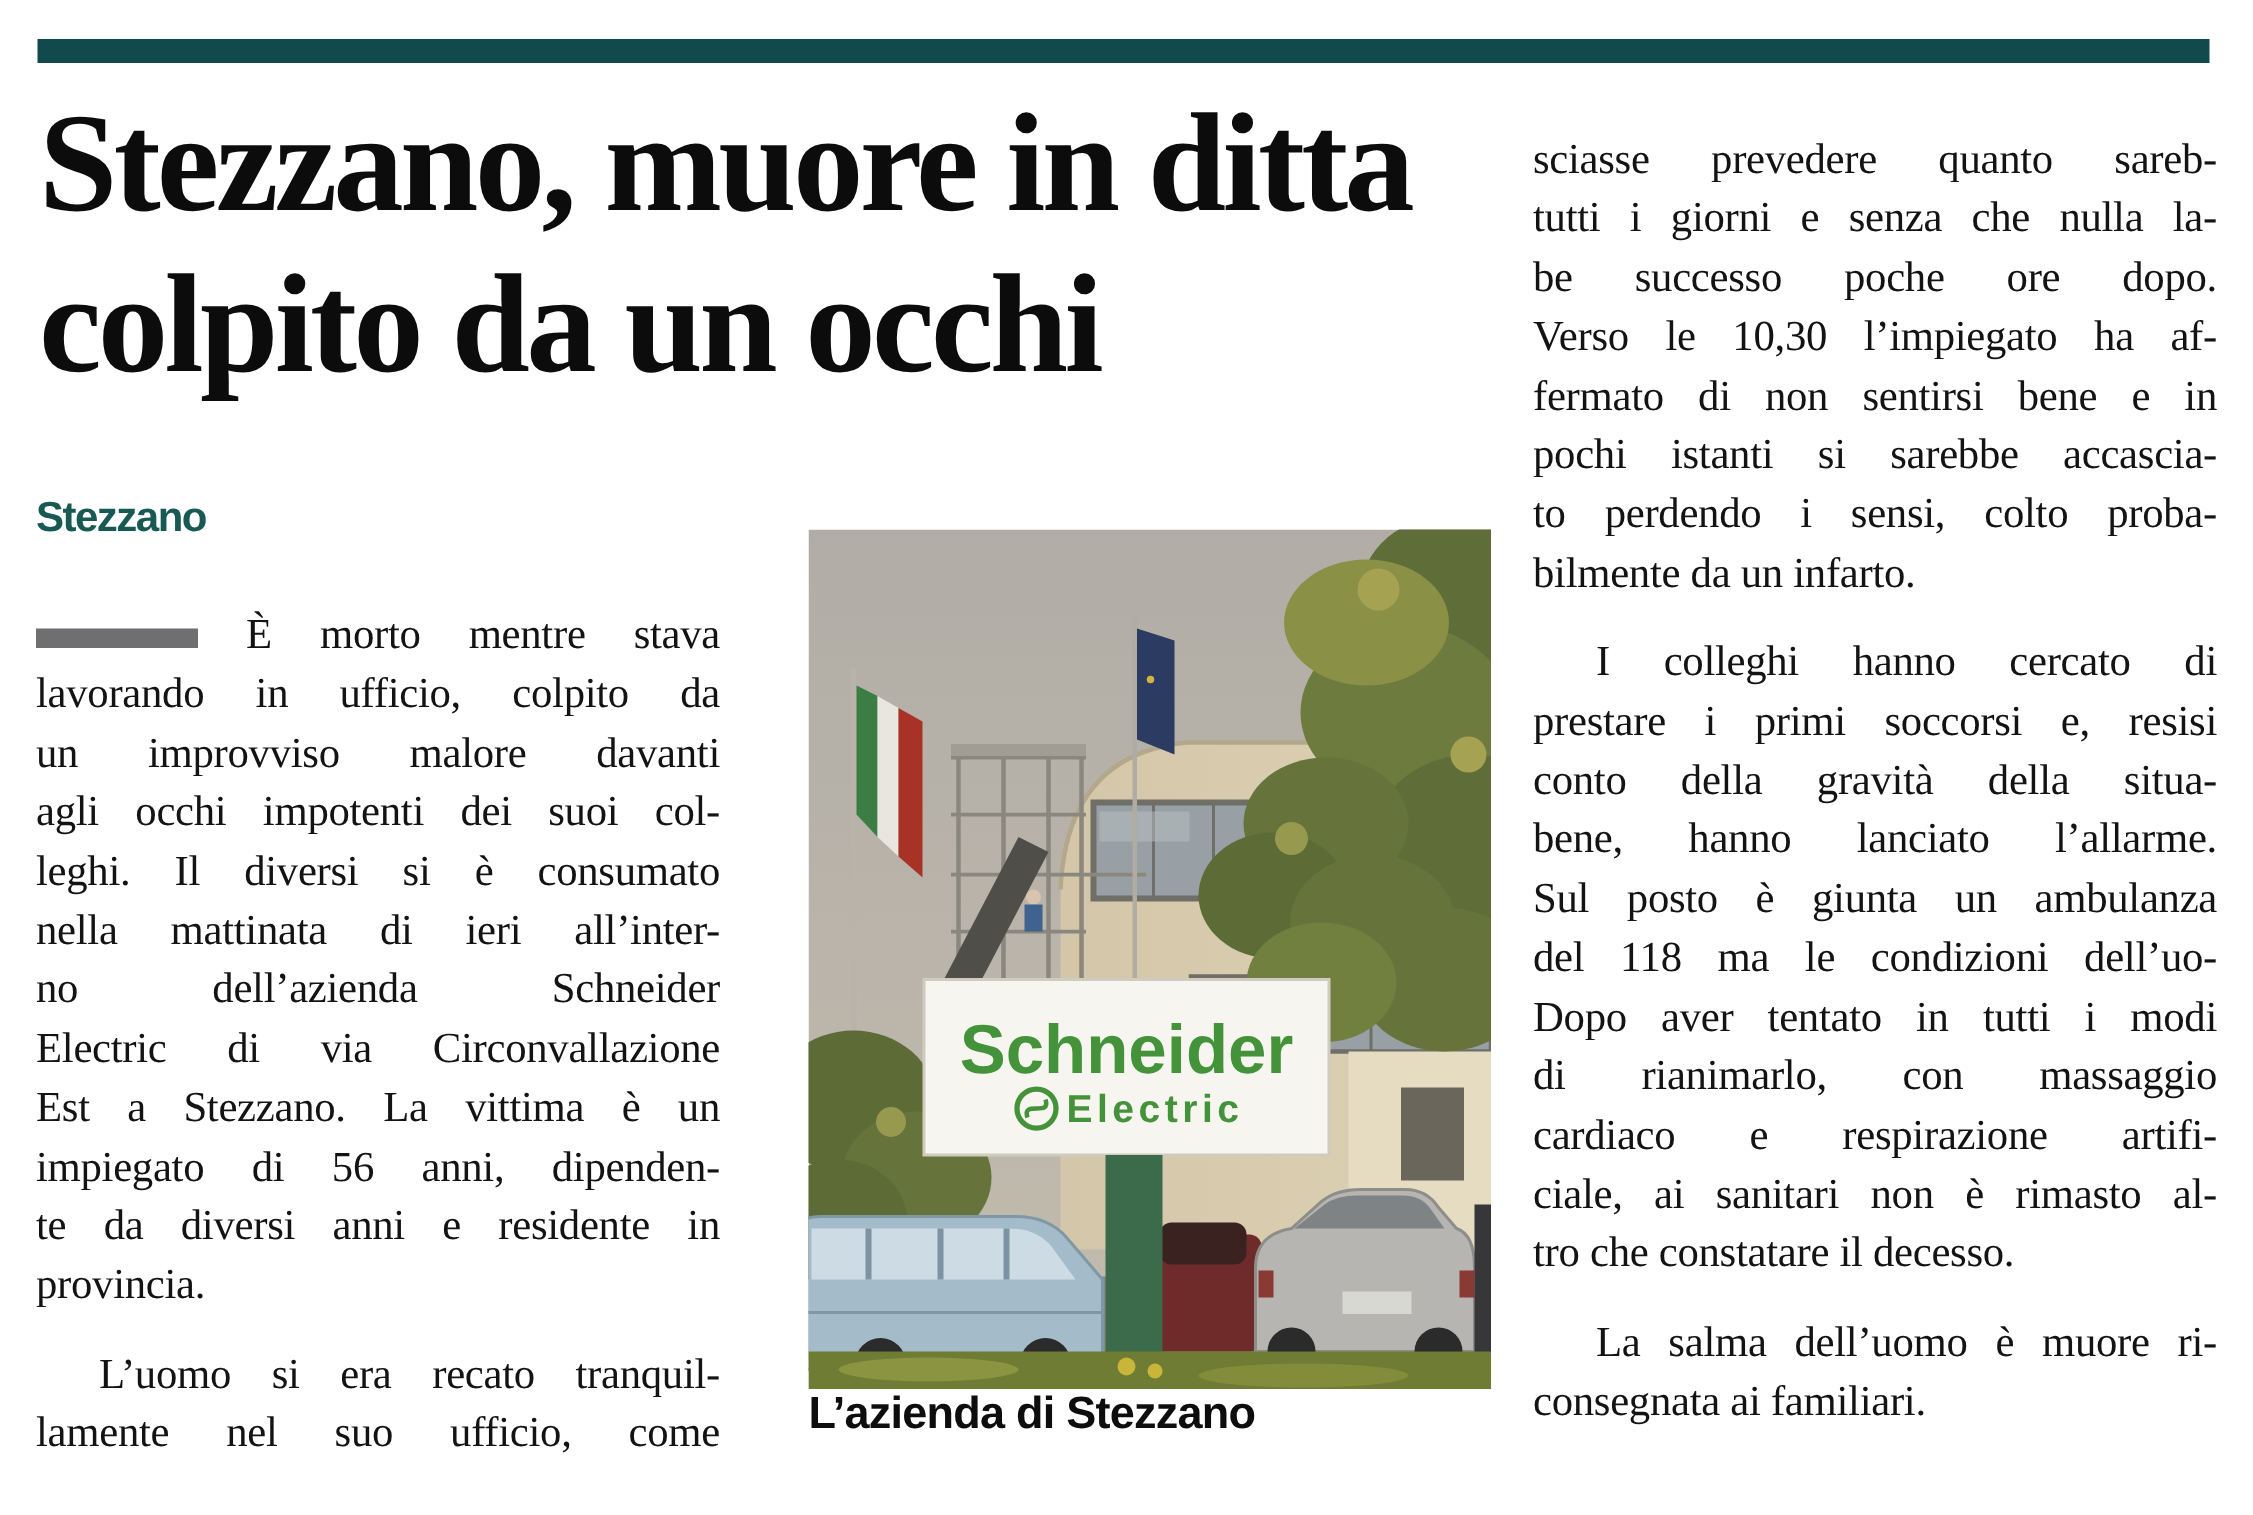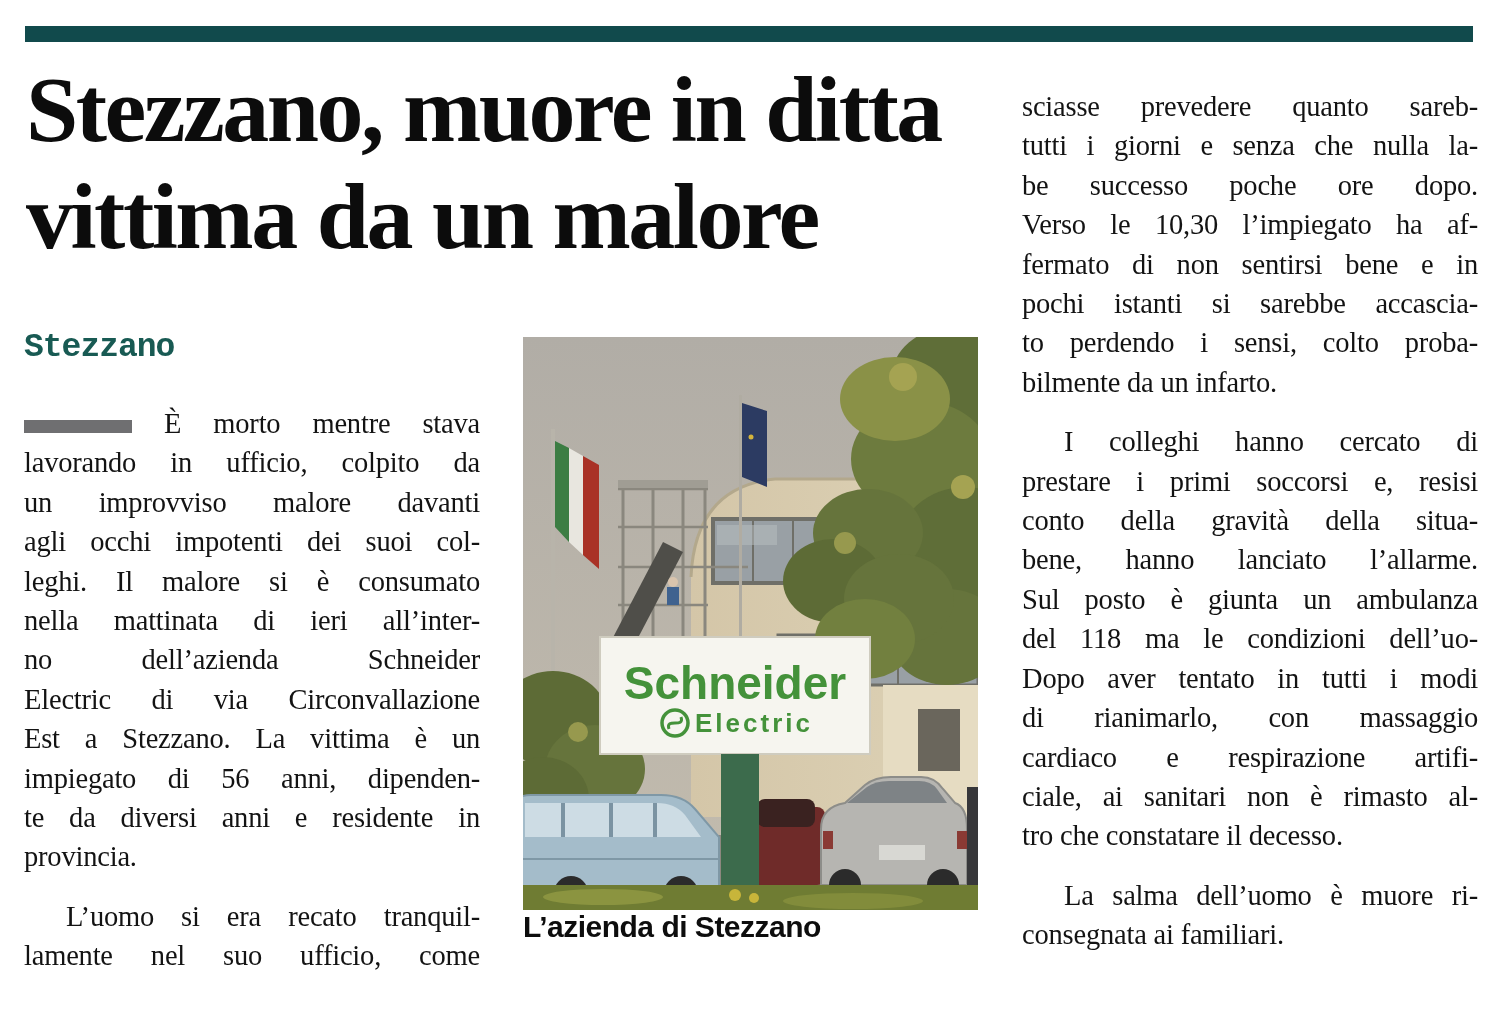--- a/index.html
+++ b/index.html
@@ -3,53 +3,53 @@
 <meta charset="utf-8">
 <style>
   html,body{margin:0;padding:0;background:#ffffff;}
   .page{position:relative;width:1502px;height:1010px;background:#ffffff;overflow:hidden;
         font-family:"Liberation Serif",serif;color:#131313;}
   .topbar{position:absolute;left:25px;top:26px;width:1448px;height:16px;background:#114a4c;}
   .headline{position:absolute;left:26px;top:56px;width:1020px;margin:0;
             font-family:"Liberation Serif",serif;font-weight:700;
             font-size:94px;line-height:107px;letter-spacing:-2.5px;color:#0c0c0c;}
   .kicker{position:absolute;left:24px;top:329px;
-          font-family:Liberation Mono, monospace;font-weight:700;
-          font-size:33px;letter-spacing:-1px;color:#185a53;}
+          font-family:Liberation Sans, sans-serif;font-weight:700;
+          font-size:28px;letter-spacing:-1px;color:#185a53;}
   .column{position:absolute;width:456px;font-size:28.5px;line-height:39.4px;
           letter-spacing:-0.2px;color:#131313;hyphens:none;}
   .col-left{left:24px;top:404px;}
   .col-right{left:1022px;top:87px;}
   .line{text-align:justify;text-align-last:justify;}
   .line.last{text-align-last:left;}
   .line.indent{text-indent:42px;margin-top:20px;}
   .leadbar{display:inline-block;width:108px;height:13px;background:#6f6f71;}
-  .photo{position:absolute;left:523px;top:337px;margin:0;width:455px;}
+  .photo{position:absolute;left:523px;top:337px;margin:16px;width:455px;}
   .photo svg{display:block;}
   .caption{margin:0;font-family:"Liberation Sans",sans-serif;
            font-weight:700;font-size:30px;letter-spacing:-0.5px;color:#0d0d0d;}
   .signword{font-family:"Liberation Sans",sans-serif;font-weight:700;}
 </style>
 </head>
 <body>
 
 <div class="page">
 
   <div class="topbar" style="background: rgb(17, 74, 76);"></div>
 
-  <h1 class="headline"><span>Stezzano, muore in ditta</span><br><span>vittima da un malore</span></h1>
+  <h1 class="headline"><span>Stezzano, muore in ditta</span><br><span>colpito da un occhi</span></h1>
 
   <div class="kicker" style="color: rgb(24, 90, 83);">Stezzano</div>
 
   <div class="column col-left" id="col-left">
       <div class="line"><span class="leadbar"></span> È morto mentre stava</div>
       <div class="line">lavorando in ufficio, colpito da</div>
       <div class="line">un improvviso malore davanti</div>
       <div class="line">agli occhi impotenti dei suoi col-</div>
-      <div class="line">leghi. Il malore si è consumato</div>
+      <div class="line">leghi. Il diversi si è consumato</div>
       <div class="line">nella mattinata di ieri all’inter-</div>
       <div class="line">no dell’azienda Schneider</div>
       <div class="line">Electric di via Circonvallazione</div>
       <div class="line">Est a Stezzano. La vittima è un</div>
       <div class="line">impiegato di 56 anni, dipenden-</div>
       <div class="line">te da diversi anni e residente in</div>
       <div class="line last">provincia.</div>
       <div class="line indent">L’uomo si era recato tranquil-</div>
       <div class="line">lamente nel suo ufficio, come</div>
     </div>

